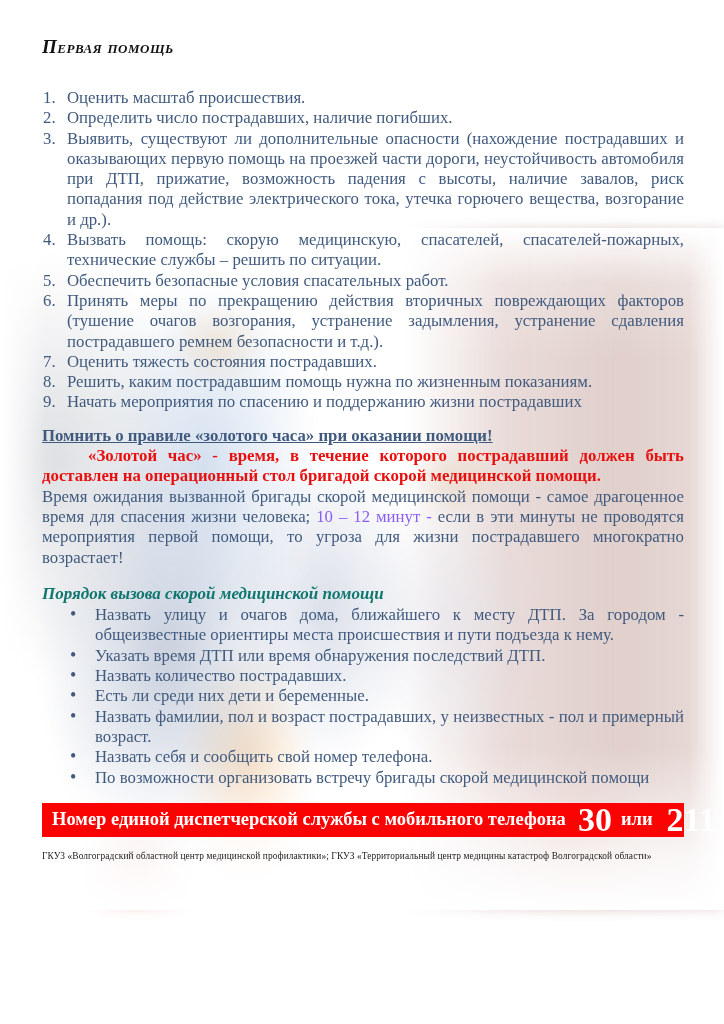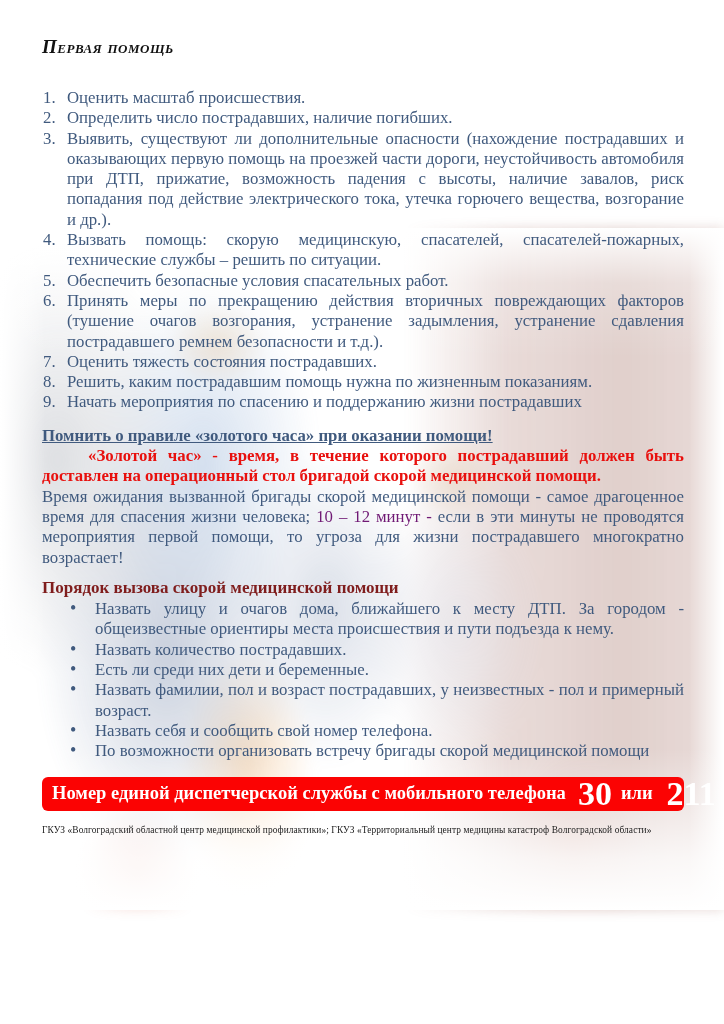--- a/index.html
+++ b/index.html
@@ -54,36 +54,36 @@
   }
   .num-item::before{content:counter(n) ".";position:absolute;left:1px;top:0;}
 
   .gh-block{margin-top:13px;}
   .gh-heading{font-weight:bold;font-size:16.8px;line-height:20.3px;margin:0;text-decoration:underline;}
   .gh-red{
     color:#e8100e;font-weight:bold;font-size:16.8px;line-height:20.3px;margin:0;
     text-indent:46px;text-align:justify;text-align-last:left;
   }
   .gh-body{font-size:16.8px;line-height:20.3px;margin:0;text-align:justify;text-align-last:left;}
-  .red-inline{color:#701a75;}
+  .red-inline{color:#8b5cf6;}
 
   .call-heading{
-    margin-top:10px;color:#7f1d1d;font-weight:bold;font-size:17px;line-height:20.3px;
+    margin-top:16px;color:#0f766e;font-weight:bold;font-size:17px;line-height:20.3px;font-style:italic;
   }
   .bullet-list{list-style:none;margin:1px 0 0 0;padding:0 0 0 26px;}
   .bullet-item{
     position:relative;padding-left:27px;font-size:16.8px;line-height:20.3px;
     text-align:justify;text-align-last:left;
   }
   .bullet-item::before{content:"\2022";position:absolute;left:2px;top:-1px;font-size:18px;}
 
   .banner{
     margin-top:15px;background:#fb0303;color:#fff;height:34px;
     display:flex;align-items:center;font-weight:bold;font-size:18.5px;
-    padding:0 10px;white-space:nowrap;border-radius:6px;
+    padding:0 10px;white-space:nowrap;
   }
   .banner .big{font-size:34px;line-height:27px;}
   .banner .sp1{margin:0 9px 0 12px;}
   .banner .sp2{margin:0 0 0 14px;}
 
   .footer{
     margin-top:14px;font-size:9.4px;color:#222;letter-spacing:.1px;white-space:nowrap;
   }
 </style>
 </head>
@@ -127,20 +127,21 @@
       <p class="gh-red">«Золотой час» - время, в течение которого пострадавший должен быть доставлен на операционный  стол бригадой  скорой медицинской помощи.</p>
       <p class="gh-body"><span>Время ожидания вызванной бригады скорой медицинской помощи - самое драгоценное время для спасения жизни человека; </span><span class="red-inline">10 – 12 минут -</span><span>  если в эти минуты не проводятся мероприятия первой помощи, то угроза для жизни пострадавшего  многократно возрастает!</span></p>
     </div>
 
     <div class="call-heading">Порядок вызова скорой медицинской помощи</div>
 
     <ul class="bullet-list">
 
         <li class="bullet-item"><span>Назвать улицу и очагов дома, ближайшего к месту ДТП. За городом - общеизвестные ориентиры места происшествия и пути подъезда к нему.</span></li>
 
+        <li class="bullet-item"><span>Указать время ДТП или время обнаружения последствий ДТП.</span></li>
 
 
         <li class="bullet-item"><span>Назвать количество пострадавших.</span></li>
 
         <li class="bullet-item"><span>Есть ли среди них дети и беременные.</span></li>
 
         <li class="bullet-item"><span>Назвать фамилии, пол и возраст пострадавших, у неизвестных - пол и примерный возраст.</span></li>
 
         <li class="bullet-item"><span>Назвать себя и сообщить свой номер телефона.</span></li>
 

